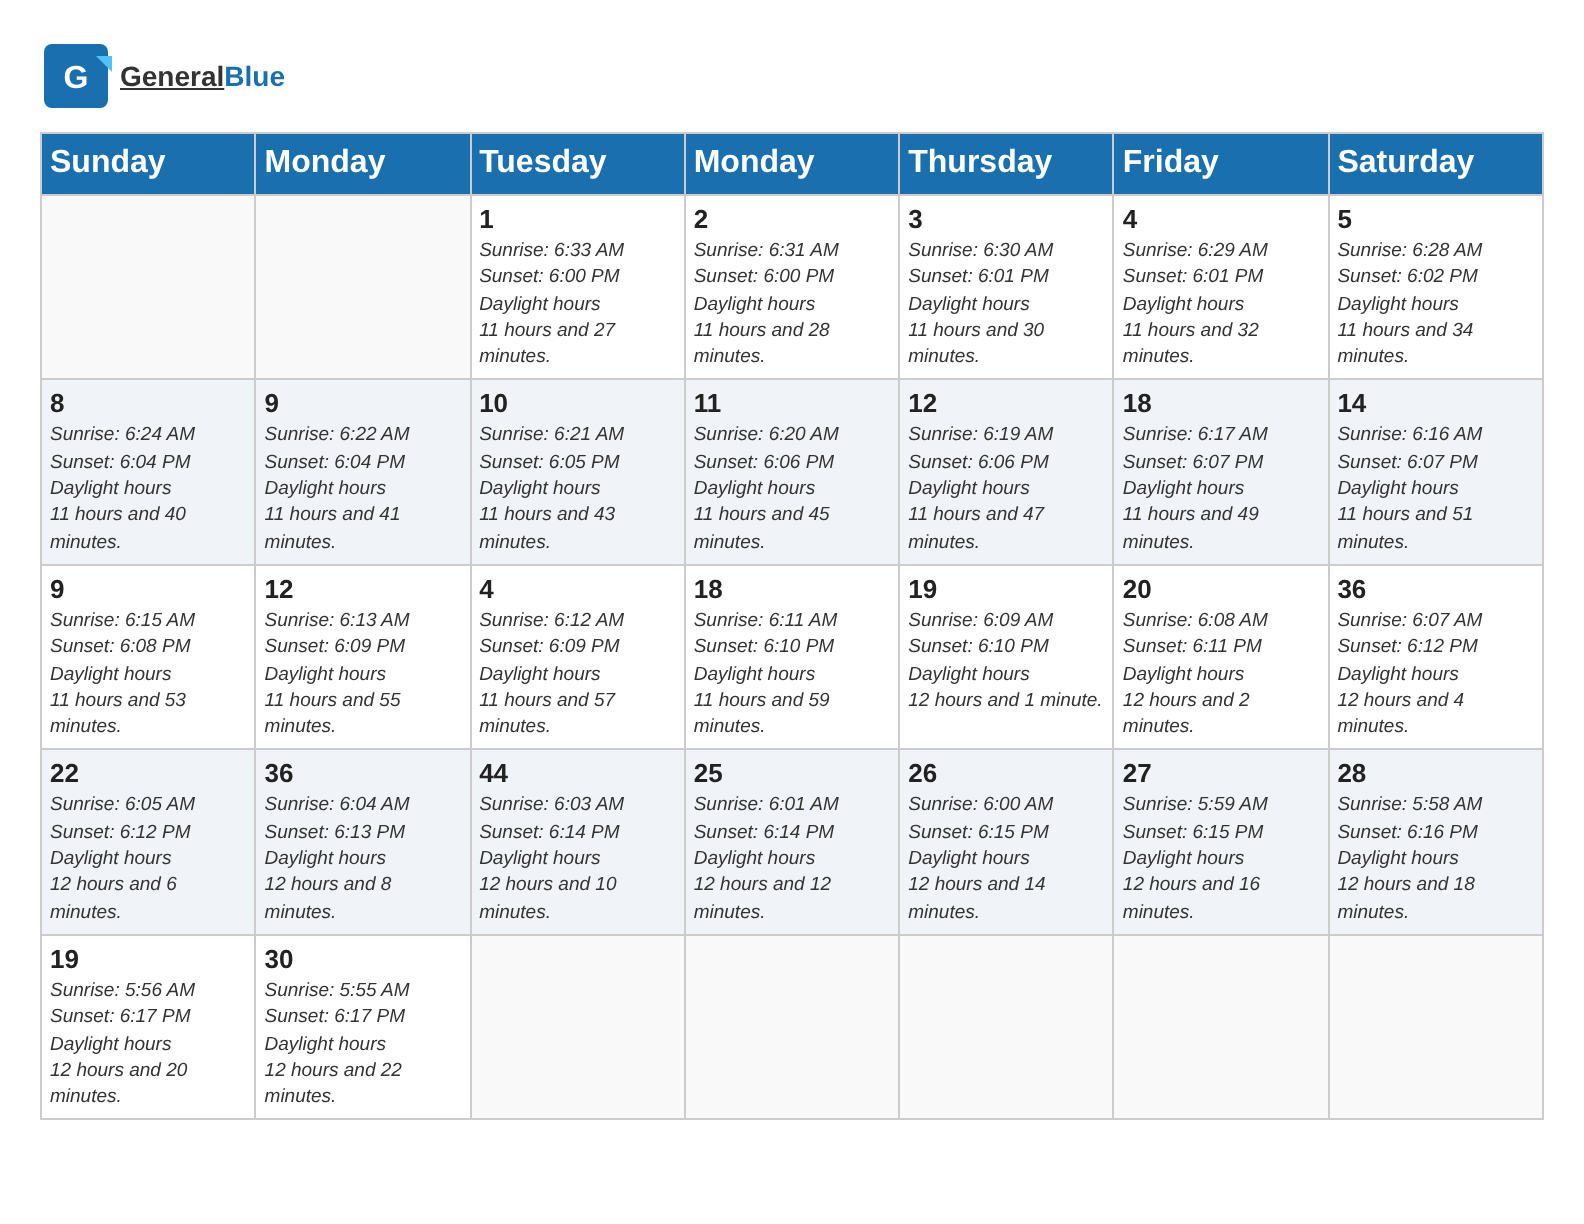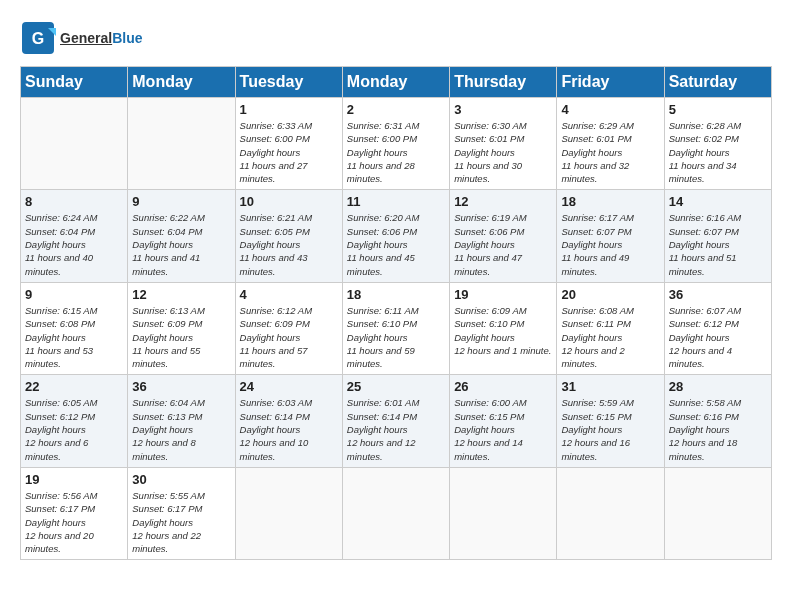--- a/index.html
+++ b/index.html
@@ -204,33 +204,33 @@
       <tr>
         <td>
           <span class="day-number">22</span>
           <div class="day-detail">Sunrise: 6:05 AM<br>Sunset: 6:12 PM<br>Daylight hours<br>12 hours and 6 minutes.</div>
         </td>
         <td>
           <span class="day-number">36</span>
           <div class="day-detail">Sunrise: 6:04 AM<br>Sunset: 6:13 PM<br>Daylight hours<br>12 hours and 8 minutes.</div>
         </td>
         <td>
-          <span class="day-number">24</span>
+          <span class="day-number">44</span>
           <div class="day-detail">Sunrise: 6:03 AM<br>Sunset: 6:14 PM<br>Daylight hours<br>12 hours and 10 minutes.</div>
         </td>
         <td>
           <span class="day-number">25</span>
           <div class="day-detail">Sunrise: 6:01 AM<br>Sunset: 6:14 PM<br>Daylight hours<br>12 hours and 12 minutes.</div>
         </td>
         <td>
           <span class="day-number">26</span>
           <div class="day-detail">Sunrise: 6:00 AM<br>Sunset: 6:15 PM<br>Daylight hours<br>12 hours and 14 minutes.</div>
         </td>
         <td>
-          <span class="day-number">31</span>
+          <span class="day-number">27</span>
           <div class="day-detail">Sunrise: 5:59 AM<br>Sunset: 6:15 PM<br>Daylight hours<br>12 hours and 16 minutes.</div>
         </td>
         <td>
           <span class="day-number">28</span>
           <div class="day-detail">Sunrise: 5:58 AM<br>Sunset: 6:16 PM<br>Daylight hours<br>12 hours and 18 minutes.</div>
         </td>
       </tr>
       <tr>
         <td>
           <span class="day-number">19</span>

